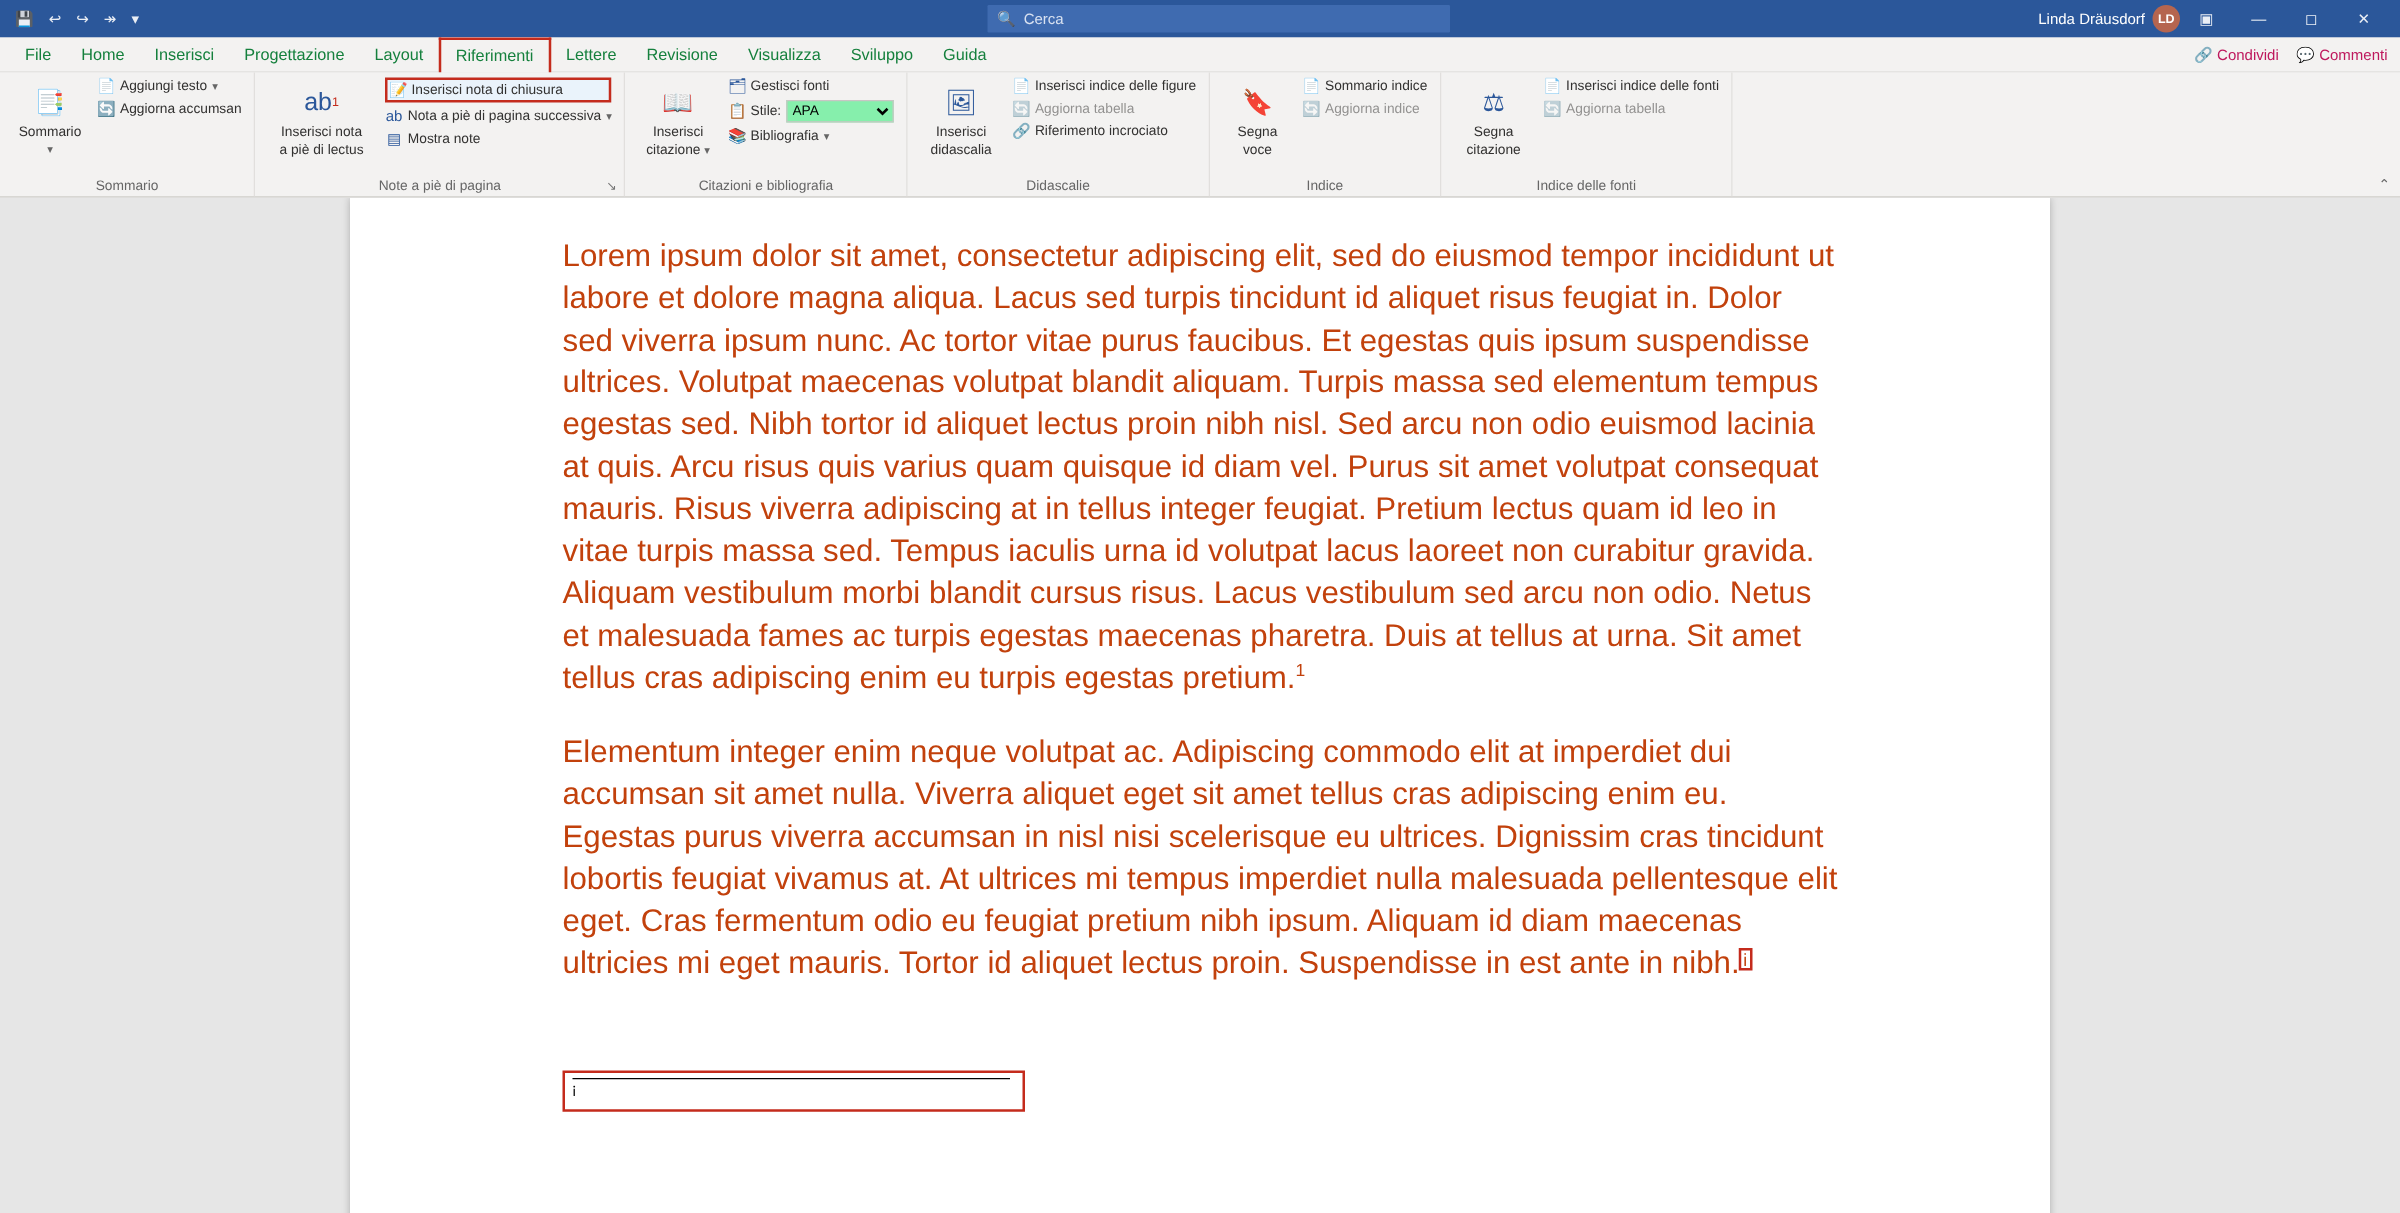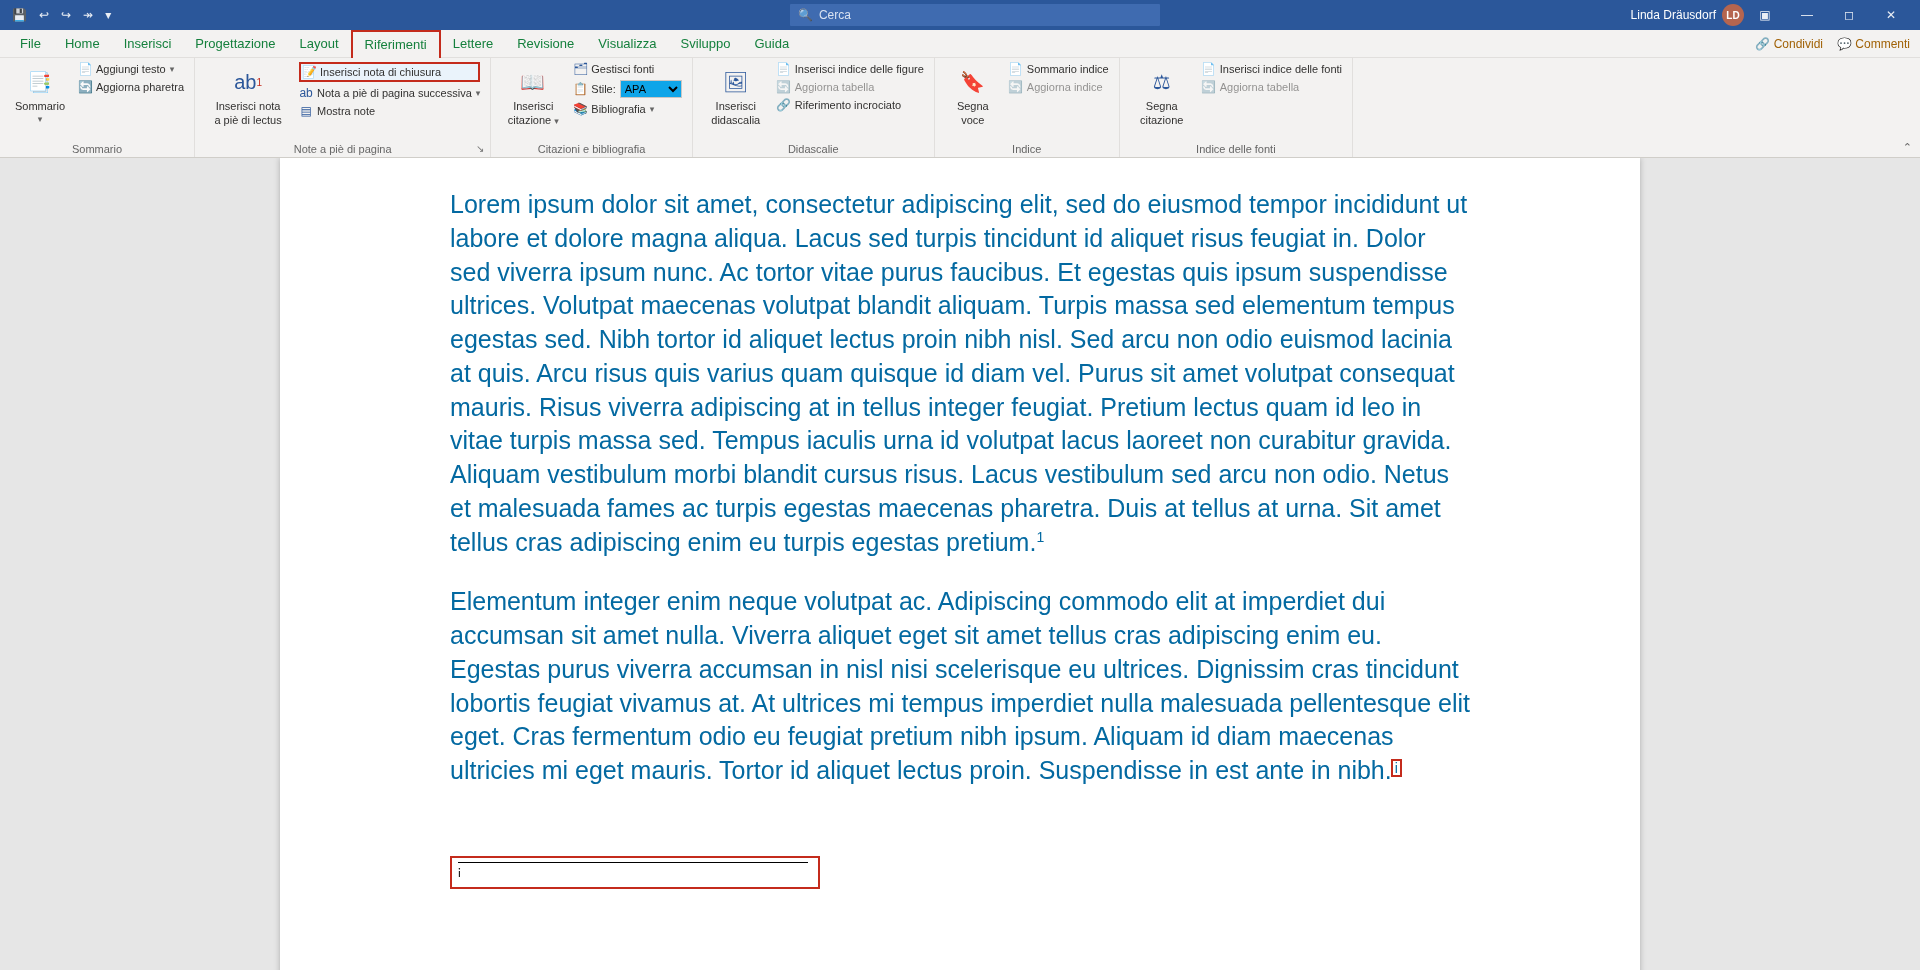--- a/index.html
+++ b/index.html
@@ -18,43 +18,43 @@
   .titlebar-right { position: absolute; right: 0; display: flex; align-items: center; padding-right: 8px; }
   .user-name { font-size: 12px; margin-right: 6px; }
   .avatar { width: 22px; height: 22px; background: #b5654f; border-radius: 50%; display: flex; align-items: center; justify-content: center; font-size: 10px; font-weight: 600; color:#fff; }
   .win-btn { width: 42px; height: 30px; display: flex; align-items: center; justify-content: center; font-size: 12px; opacity:.9; }
 
   
   .tabs { background: #f3f2f1; height: 28px; display: flex; align-items: center; padding: 0 8px; border-bottom: 1px solid #e1dfdd; position: relative; }
   .tab { padding: 0 12px; height: 28px; display: flex; align-items: center; font-size: 13px; color: #15803d; cursor: default; }
   .tab.active { border: 2px solid #c42b1c; border-bottom: none; background:#f3f2f1; }
   .tabs-right { position:absolute; right:10px; display:flex; gap:14px; align-items:center; }
-  .tabs-right span { font-size: 12px; color:#a16207; }
+  .tabs-right span { font-size: 12px; color:#be185d; }
   .tabs-right .ico { font-size:12px; }
 
   
   .ribbon { background: #f3f2f1; height: 100px; display: flex; border-bottom: 1px solid #d0cec9; }
   .group { border-right: 1px solid #e1dfdd; padding: 4px 10px 2px 10px; display:flex; flex-direction:column; justify-content:space-between; }
   .group-body { display:flex; gap:8px; align-items:flex-start; }
   .group-label { text-align:center; font-size:11px; color:#666; padding-top:2px; position:relative; }
   .group-label .launcher { position:absolute; right:-4px; top:2px; font-size:10px; color:#777; }
   .big-btn { display:flex; flex-direction:column; align-items:center; justify-content:flex-start; width:60px; font-size:11px; color:#323130; gap:2px; padding-top:4px; }
   .big-btn .glyph { width:32px; height:32px; display:flex; align-items:center; justify-content:center; font-size:20px; color:#2b579a; }
   .small-list { display:flex; flex-direction:column; gap:4px; font-size:11px; color:#323130; }
   .small-item { display:flex; align-items:center; gap:4px; white-space:nowrap; }
   .small-item .g { color:#2b579a; font-size:12px; width:14px; text-align:center; }
   .highlight-cmd { border:2px solid #c42b1c; padding:1px 4px 1px 1px; background:#eaf3fb; }
-  .style-select { border:1px solid #c8c6c4; font-size:11px; height:18px; width:62px; background:#0ea5e9; }
+  .style-select { border:1px solid #c8c6c4; font-size:11px; height:18px; width:86px; background:#86efac; }
 
   .collapse-caret { position:absolute; right:8px; bottom:4px; font-size:11px; color:#666; }
 
   
   .workspace { position:absolute; top:158px; left:0; right:0; bottom:0; background:#e6e6e6; display:flex; justify-content:center; overflow:auto; }
   .page { width:1360px; min-height:1200px; background:#fff; box-shadow:0 0 6px rgba(0,0,0,.25); margin-top:0; padding:30px 170px 60px 170px; }
-  .body-text { font-family: Calibri, sans-serif; font-size:25px; color:#0369a1; line-height:1.35; }
+  .body-text { font-family: Calibri, sans-serif; font-size:25px; color:#c2410c; line-height:1.35; }
   .body-text p { margin-bottom:26px; }
   sup.fn { font-size:14px; vertical-align:super; }
   .endnote-cursor { display:inline-block; border:2px solid #c42b1c; padding:0 2px; font-size:14px; line-height:1; margin-left:-1px; position:relative; top:-6px; }
   .footnotes-block { margin-top:70px; }
   .footnotes-block .sep { width:350px; border-top:1px solid #000; display:block; }
   .footnotes-block .endnote-line { border:2px solid #c42b1c; width:370px; padding:4px 6px 6px 6px; margin-top:-2px; }
   .footnotes-block .endnote-mark { font-size:12px; font-family:Calibri,sans-serif; }
 
   .ribbon-wrap { position:relative; }
 </style>
@@ -117,21 +117,21 @@
         <div style="font-size:9px;color:#666;">▾</div>
       </div>
       <div class="small-list">
         <div class="small-item">
               <span class="g">📄</span>
               <span>Aggiungi testo</span> 
               <span style="font-size:9px;color:#666;">▾</span>
             </div>
         <div class="small-item">
               <span class="g">🔄</span>
-              <span>Aggiorna pharetra</span>
+              <span>Aggiorna accumsan</span>
             </div>
       </div>
     </div>
     <div class="group-label">Sommario</div>
   </div>
 
   <div class="group">
     <div class="group-body">
       <div class="big-btn" style="width:86px;">
         <div class="glyph">ab<sup style="font-size:10px;color:#c42b1c;">1</sup></div>

